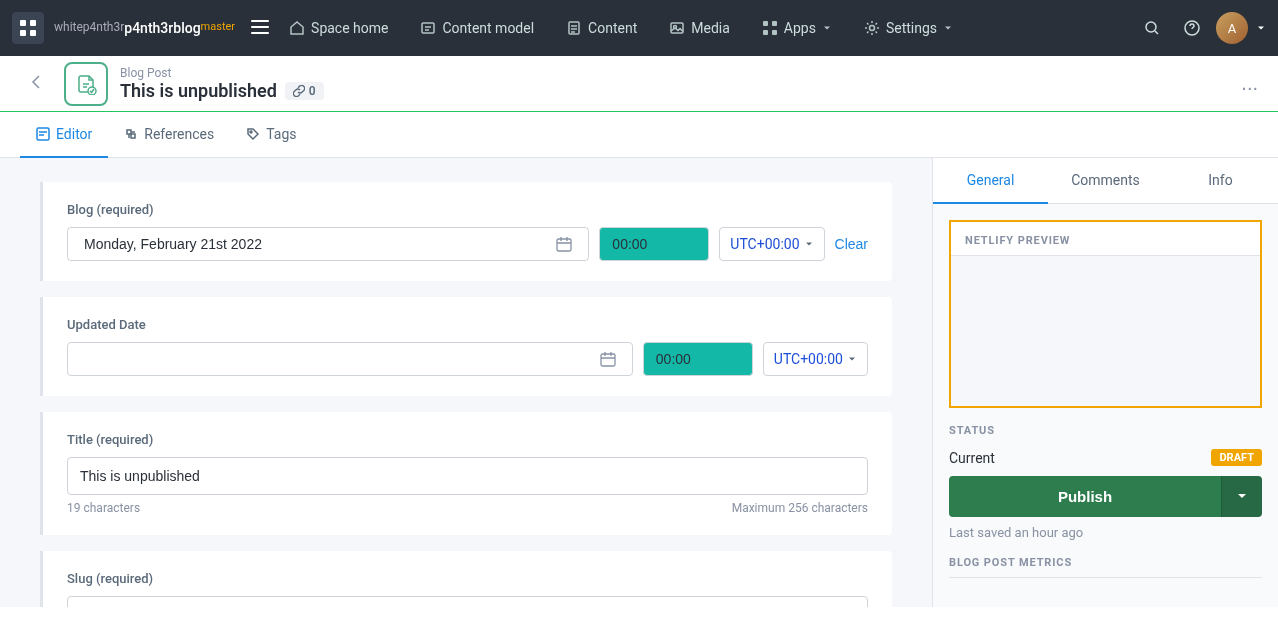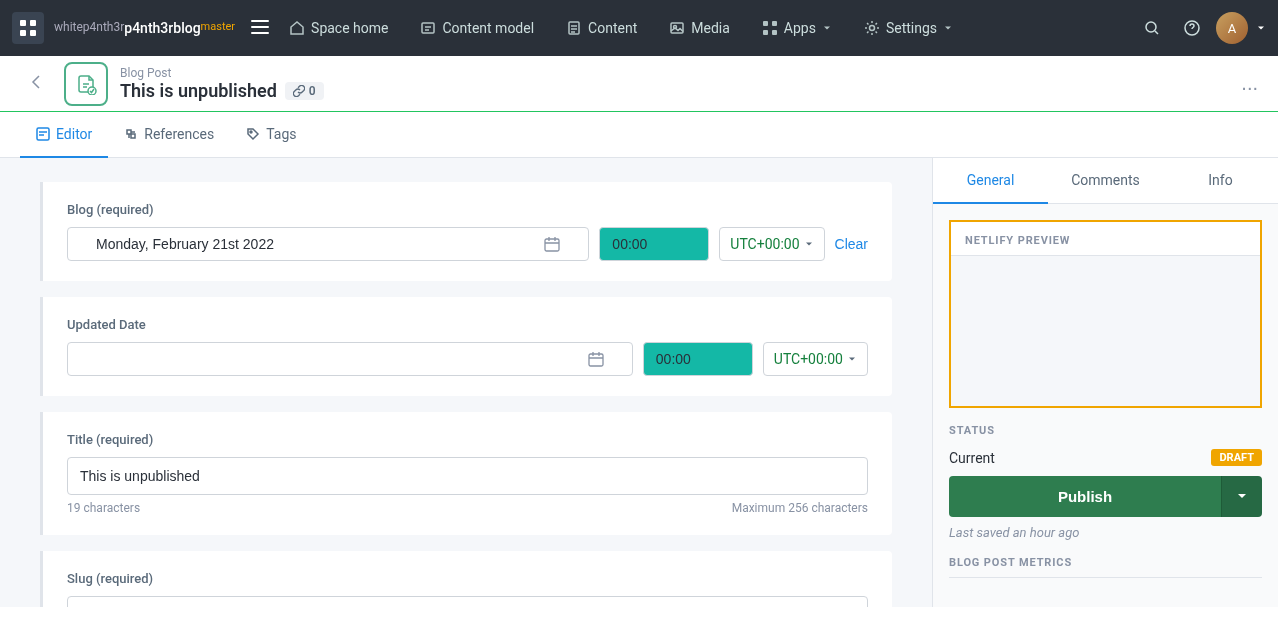--- a/index.html
+++ b/index.html
@@ -131,38 +131,38 @@
       padding: 20px 24px;
       margin-bottom: 16px;
       border-radius: 0 4px 4px 0;
     }
     .field-label { font-size: 13px; color: #5a6a7a; margin-bottom: 10px; font-weight: 500; }
 
     .field-row { display: flex; align-items: center; gap: 10px; }
     .date-input-wrap {
       flex: 1; display: flex; align-items: center;
       border: 1px solid #cfd4da; border-radius: 4px;
-      padding: 8px 28px; background: #fff; gap: 11px;
+      padding: 8px 16px; background: #fff; gap: 11px;
     }
     .date-input-wrap input {
       border: none; outline: none; font-size: 14px; color: #2a3039; flex: 1; background: transparent;
     }
     .time-input-wrap {
       width: 110px;
       border: 1px solid #cfd4da; border-radius: 4px;
       padding: 8px 12px; background: #14b8a6;
       display: flex; align-items: center;
     }
     .time-input-wrap input {
       border: none; outline: none; font-size: 14px; color: #2a3039; width: 100%; background: transparent;
     }
     .tz-select {
       border: 1px solid #cfd4da; border-radius: 4px;
       padding: 8px 10px; background: #fff;
-      font-size: 14px; color: #15803d;
+      font-size: 14px; color: #1d4ed8;
       cursor: pointer; display: flex; align-items: center; gap: 4px;
     }
     .clear-btn {
       background: none; border: none; color: #1e88e5; cursor: pointer; font-size: 14px; padding: 0;
     }
 
     .text-input {
       width: 100%;
       border: 1px solid #cfd4da; border-radius: 4px;
       padding: 10px 12px; font-size: 14px; color: #2a3039;
@@ -226,21 +226,21 @@
     }
     .publish-btn-wrap { display: flex; border-radius: 4px; overflow: hidden; margin-bottom: 8px; }
     .publish-btn {
       flex: 1; background: #2e7d4f; color: #fff; border: none; cursor: pointer;
       padding: 12px 32px; font-size: 15px; font-weight: 600;
     }
     .publish-chevron {
       background: #266944; color: #fff; border: none; cursor: pointer;
       padding: 12px 14px; font-size: 14px; border-left: 1px solid #1e5c38;
     }
-    .last-saved { font-size: 13px; color: #8892a4; margin-bottom: 16px; font-style: italic; }
+    .last-saved { font-size: 13px; color: #8892a4; margin-bottom: 16px; }
     .blog-metrics-heading {
       font-size: 11px; font-weight: 700; color: #8892a4; letter-spacing: 0.08em;
       margin-top: 4px;
       padding-bottom: 8px; border-bottom: 1px solid #e0e4ea;
     }
   </style>
 </head>
 <body>
 
 <nav class="topnav">

